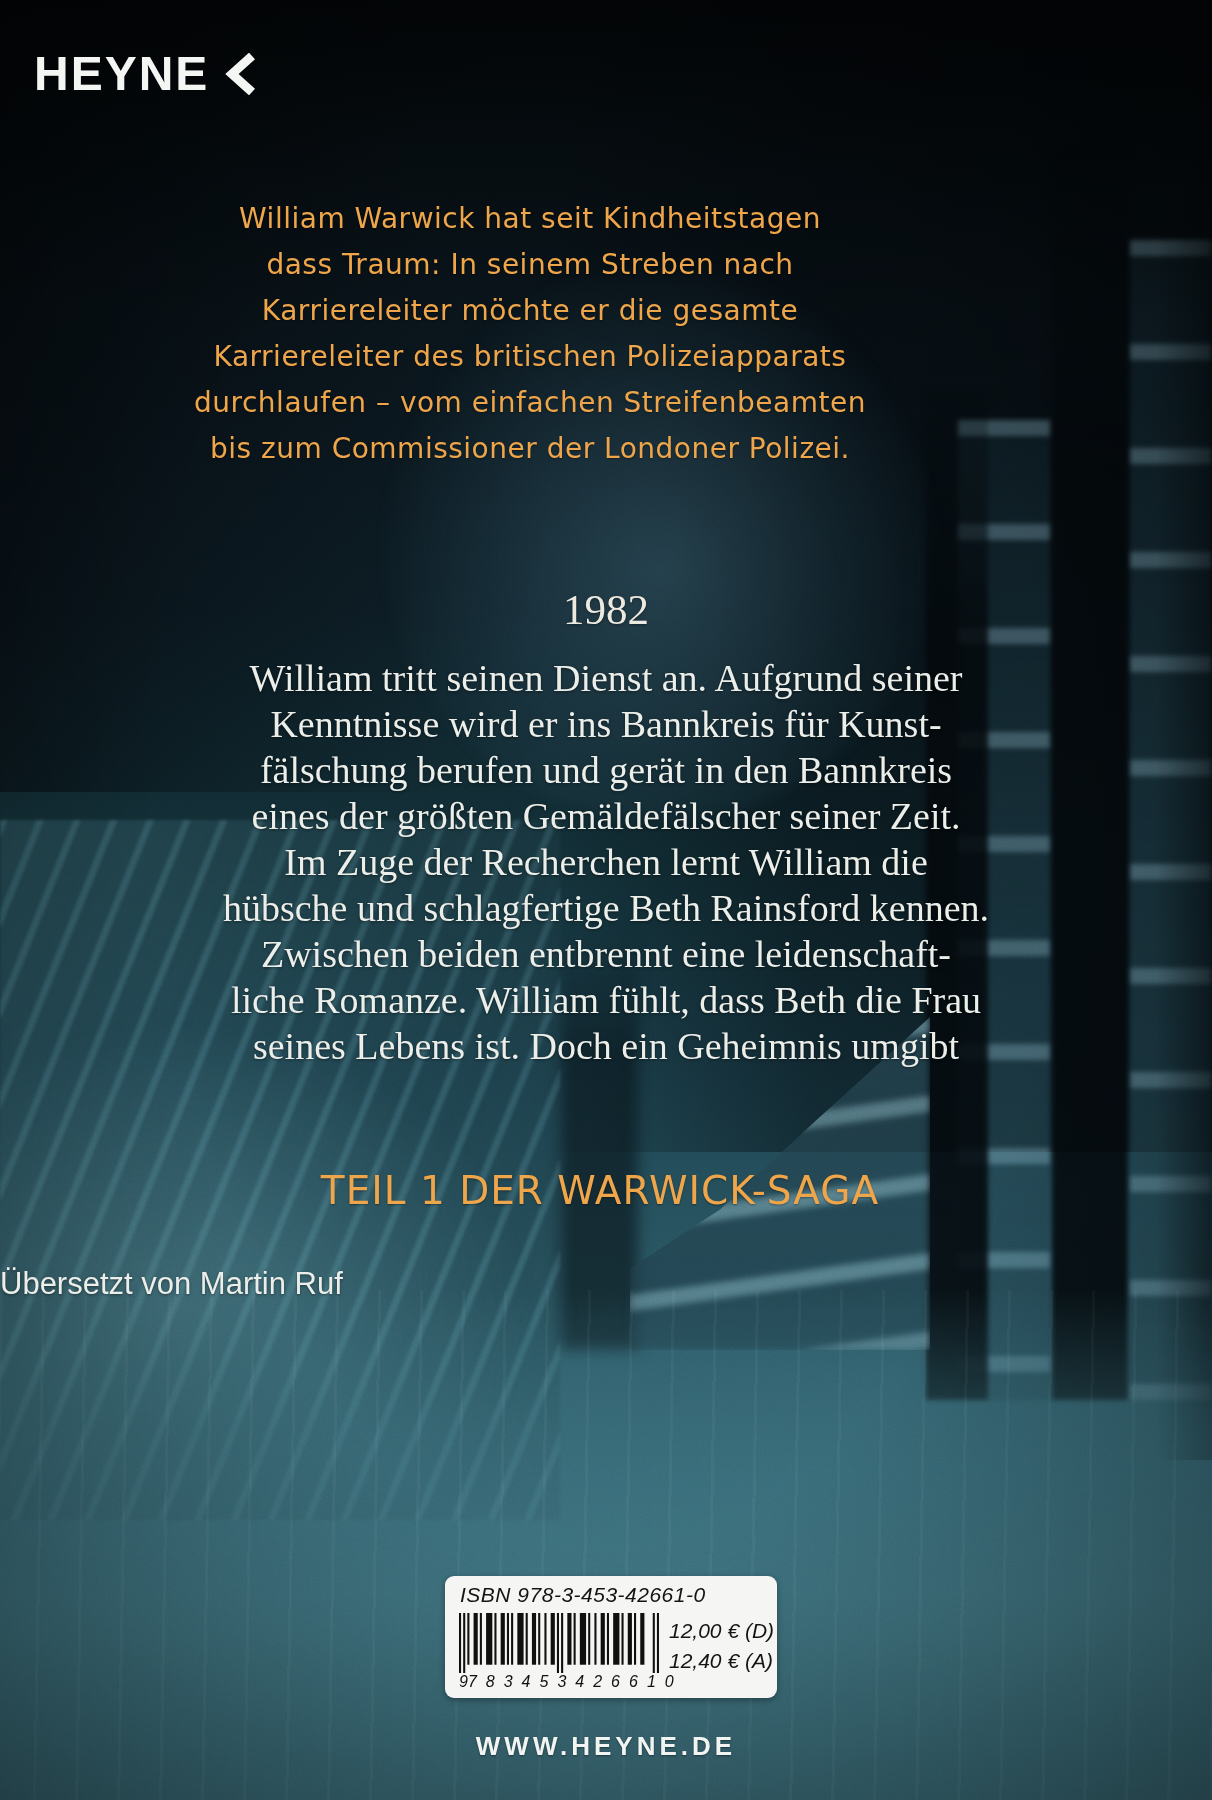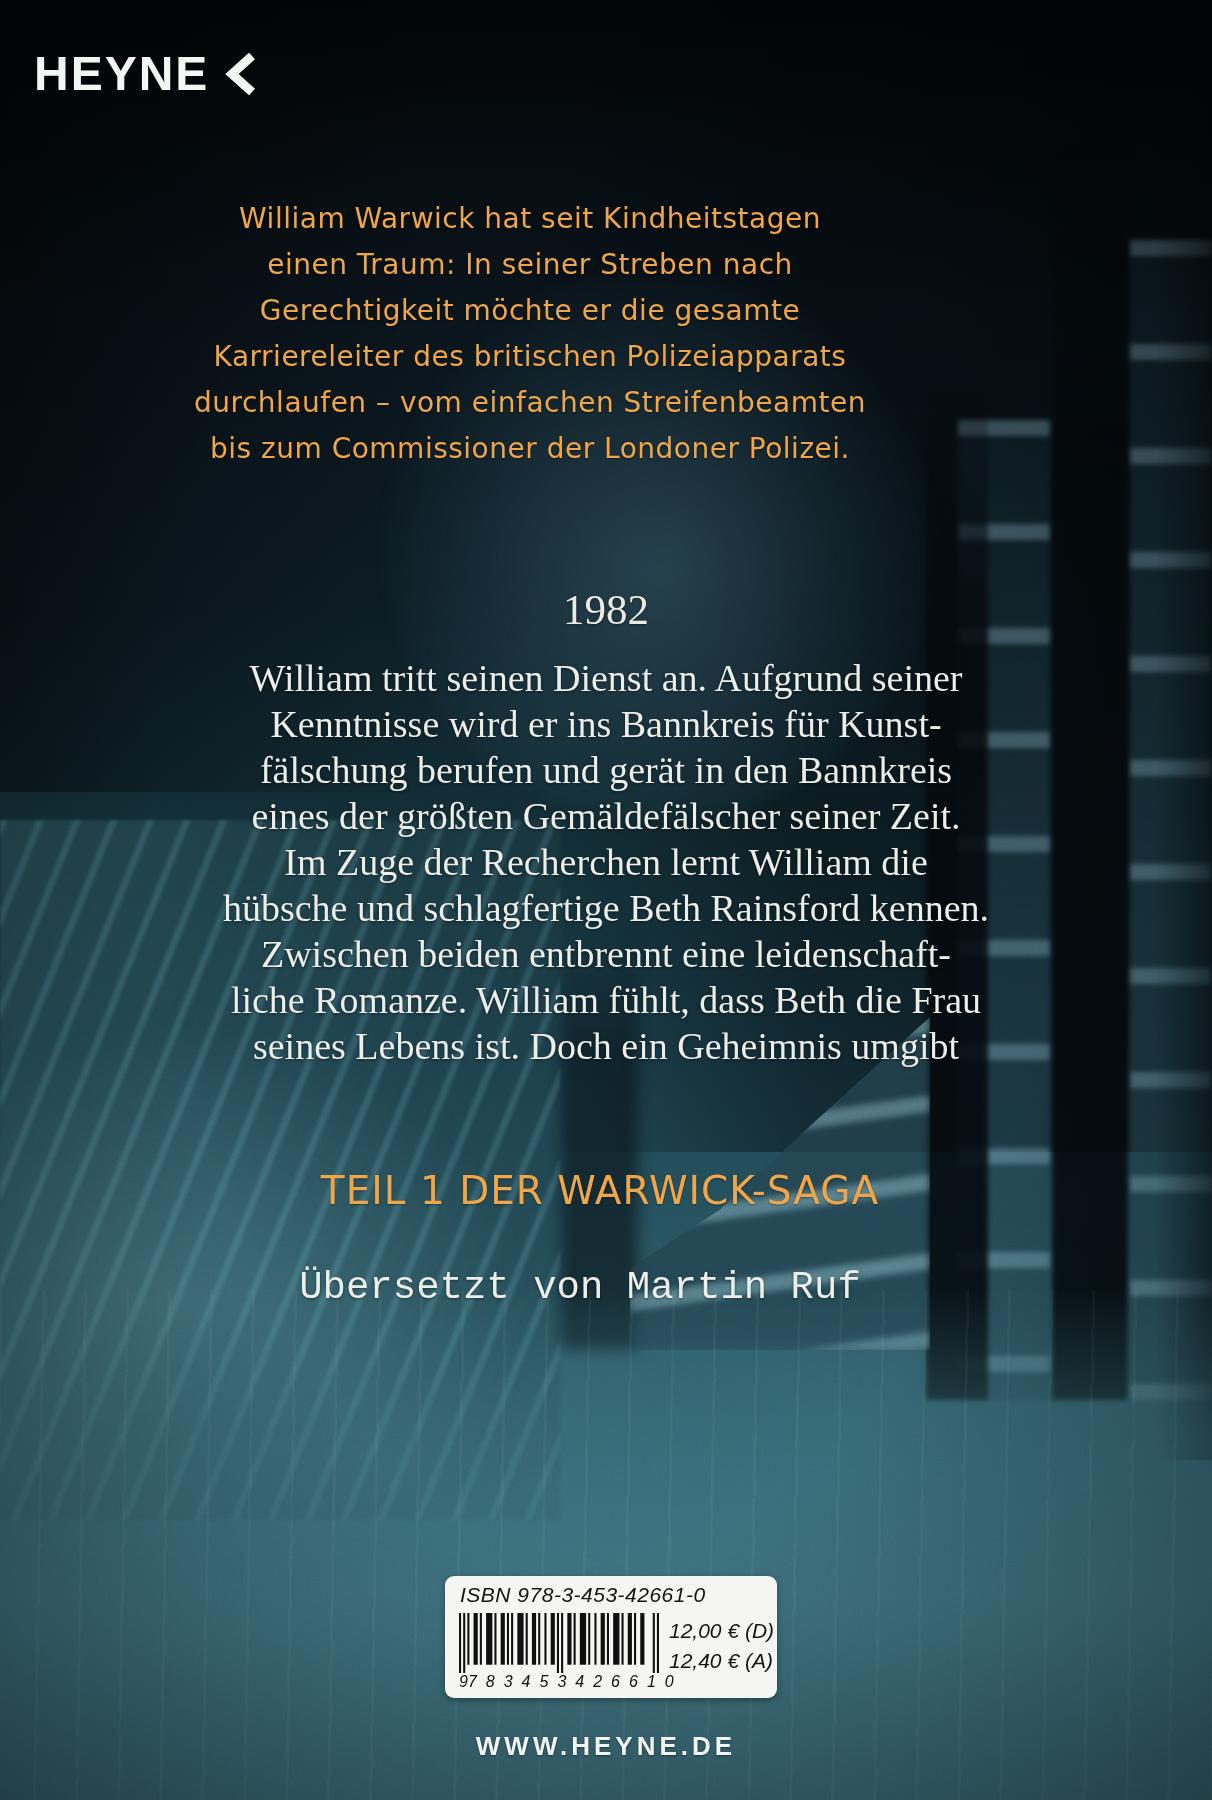--- a/index.html
+++ b/index.html
@@ -132,22 +132,22 @@
     text-shadow:0 1px 3px rgba(0,0,0,.45);
   }
   .series{
     left:0;right:12px;top:1168px;text-align:center;
     font-family:"DejaVu Sans",sans-serif;
     font-size:39px;letter-spacing:1px;
     color:var(--accent-orange,#efa64b);
     text-shadow:0 1px 2px rgba(0,0,0,.35);
   }
   .translator{
-    left:0;right:52px;top:1266px;text-align:center;
-    font-family:Liberation Mono, monospace;font-size:39px;
+    left:0;right:52px;top:1266px;text-align:left;
+    font-family:Liberation Sans, sans-serif;font-size:31px;
     color:var(--text-white,#eceee9);
     text-shadow:0 1px 3px rgba(0,0,0,.4);
   }
 
   
   .sticker{
     left:445px;top:1576px;width:332px;height:122px;
     background:var(--label-bg,#f5f6f3);border-radius:9px;
     box-shadow:0 2px 6px rgba(0,0,0,.35);
     color:var(--label-ink,#141414);
@@ -208,22 +208,22 @@
 
   <div class="layer logo">
     <span class="logo-text">HEYNE</span>
     <svg class="logo-chevron" width="30" height="42" viewBox="0 0 30 42" aria-hidden="true">
       <path d="M27 3 L7 21 L27 39" fill="none" stroke="#f4f6f4" stroke-width="9"></path>
     </svg>
   </div>
 
   <div class="layer tagline">
     <div>William Warwick hat seit Kindheitstagen</div>
-    <div>einen Traum: In seiner Streben nach</div>
-    <div>Gerechtigkeit möchte er die gesamte</div>
+    <div>dass Traum: In seinem Streben nach</div>
+    <div>Karriereleiter möchte er die gesamte</div>
     <div>Karriereleiter des britischen Polizeiapparats</div>
     <div>durchlaufen – vom einfachen Streifenbeamten</div>
     <div>bis zum Commissioner der Londoner Polizei.</div>
   </div>
 
   <div class="layer year">1982</div>
 
   <div class="layer synopsis">
     <div>William tritt seinen Dienst an. Aufgrund seiner</div>
     <div>Kenntnisse wird er ins Bannkreis für Kunst-</div>

